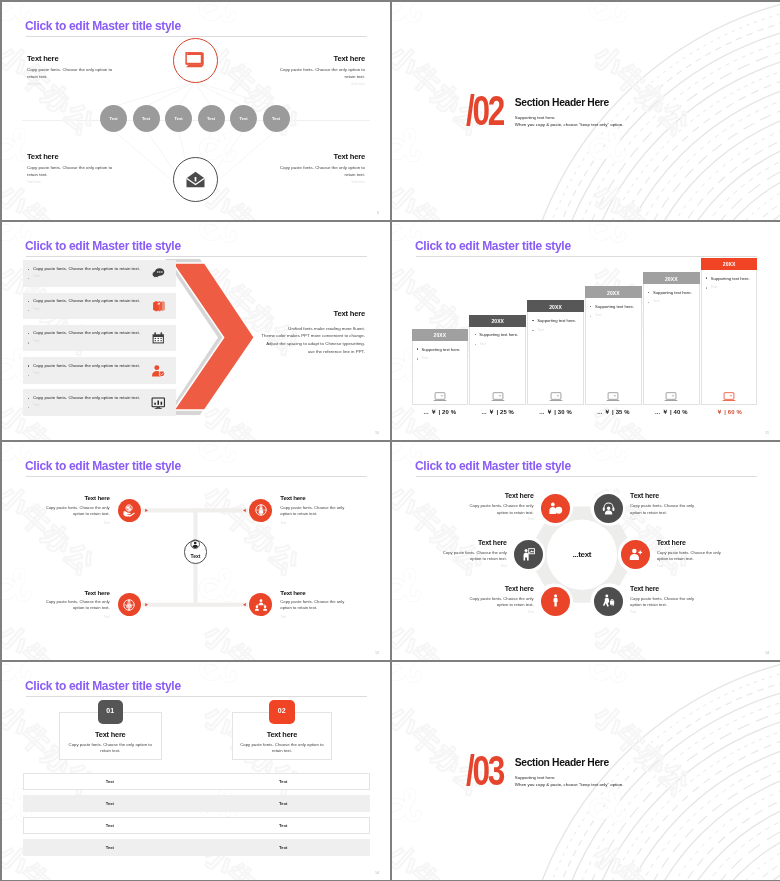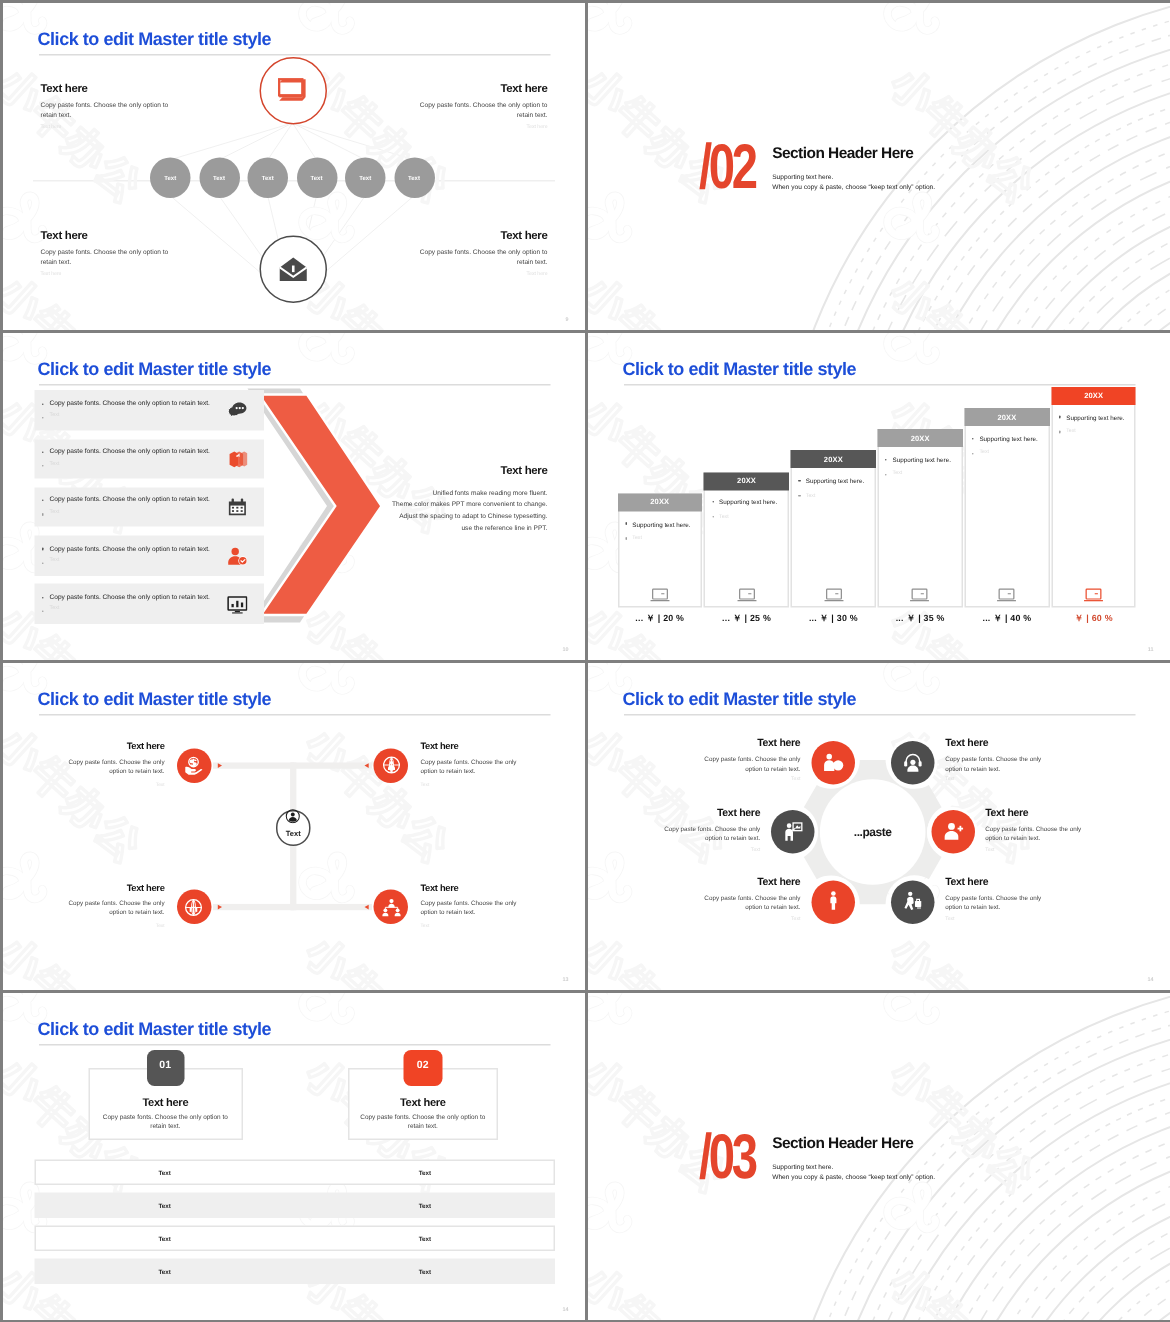--- a/index.html
+++ b/index.html
@@ -1,21 +1,21 @@
 <!DOCTYPE html>
 <html><head>
 <meta charset="utf-8">
 <style>
 html,body{margin:0;padding:0;background:#7f7f7f;}
 body{width:780px;height:881px;overflow:hidden;font-family:"Liberation Sans",sans-serif;}
 *{box-sizing:border-box;}
 .grid{position:absolute;left:0;top:0;width:780px;height:881px;}
 .slide{position:absolute;background:#fff;overflow:hidden;width:388px;height:218px;}
 svg.wm{position:absolute;left:0;top:0;width:388px;height:218px;pointer-events:none;z-index:1;}
-.stitle{position:absolute;font-weight:bold;color:#1d4ed8;font-size:12px;letter-spacing:-.3px;left:23px;top:17.5px;white-space:nowrap;line-height:12px;}
+.stitle{position:absolute;font-weight:bold;color:#8b5cf6;font-size:12px;letter-spacing:-.3px;left:23px;top:17.5px;white-space:nowrap;line-height:12px;}
 .urule{position:absolute;left:24px;top:34px;width:341px;height:1px;background:#dcdcdc;}
 .pgn{position:absolute;right:11px;bottom:5px;color:#cdcdcd;font-size:3.6px;font-weight:bold;}
 
 </style>
 </head>
 <body>
 
 <svg width="0" height="0" style="position:absolute" aria-hidden="true">
     <defs>
       <g id="wmunit">
@@ -732,21 +732,21 @@
         <circle cx="9.2" cy="4.6" r="2.3" fill="#fff"></circle>
         <path d="M9.4 7.6c1.8 0 3.1 1.2 3.1 2.8l.3 4.1-2.2 1.4 1.8 5-2.2.8-2.7-5.7-2.4 4.4-2-1 3-6.8-.2-2.4c0-1.6 1.7-2.6 3.5-2.6z" fill="#fff"></path>
         <rect x="14.2" y="12" width="6.6" height="6.4" rx=".7" fill="#fff"></rect>
         <path d="M16 12v-1.6h3v1.6" fill="none" stroke="#fff" stroke-width="1.1"></path>
         <rect x="16.9" y="18.4" width="1" height="2.2" fill="#fff"></rect>
         <rect x="19" y="18.4" width="1" height="2.2" fill="#fff"></rect>
       </svg>
       <div style="position:absolute;left:238.1px;top:143.0px;width:76px;text-align:left;font-weight:bold;font-size:7px;color:#141414;letter-spacing:-.2px;line-height:7.4px;z-index:5">Text here</div>
       <div style="position:absolute;left:238.1px;top:154.0px;width:76px;text-align:left;color:#444;font-size:4.2px;line-height:6.4px;z-index:5">Copy paste fonts. Choose the only option to retain text.</div>
       <div style="position:absolute;left:238.1px;top:168.0px;width:76px;text-align:left;color:#e0e0e0;font-size:3.4px;z-index:5">Text</div>
-      <div style="position:absolute;left:159.8px;top:108.2px;width:60px;text-align:center;font-size:8px;font-weight:bold;color:#1a1a1a;letter-spacing:-.3px;z-index:5">...paste</div>
+      <div style="position:absolute;left:159.8px;top:108.2px;width:60px;text-align:center;font-size:8px;font-weight:bold;color:#1a1a1a;letter-spacing:-.3px;z-index:5">...text</div>
       <div class="pgn">14</div>
     </div>
 <div class="slide" style="left:2px;top:662px;">
       <svg class="wm" viewBox="0 0 388 218">
         <g transform="translate(-195,-169) rotate(42)">
           <use href="#wmunit"></use>
         </g>
         <g transform="translate(10,-169) rotate(42)">
           <use href="#wmunit"></use>
         </g>

